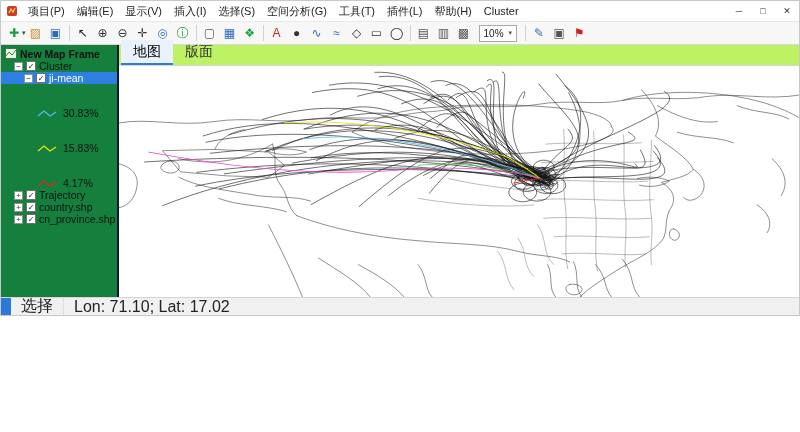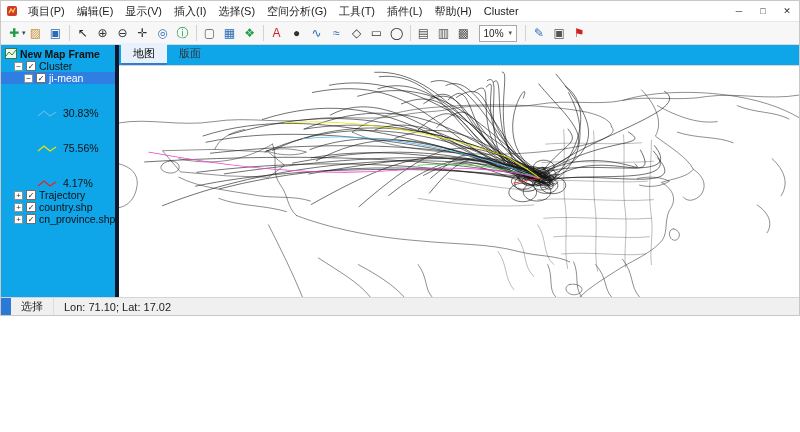--- a/index.html
+++ b/index.html
@@ -24,46 +24,46 @@
   .tbtn { min-width:20px; height:19px; display:flex; align-items:center; justify-content:center;
           font-size:12px; border:1px solid transparent; border-radius:2px; cursor:default; }
   .tcaret { font-size:7px; color:#444; margin-left:-2px; }
   .sep { width:1px; height:16px; background:#d2d2d2; margin:0 3px; flex:0 0 1px; }
   .combo { display:flex; align-items:center; border:1px solid #a9a9a9; background:#fff; height:17px;
            padding:0 4px; font-size:10px; margin:0 5px; color:#222; }
   .combo .caret { font-size:7px; margin-left:5px; color:#555; }
 
   
   .content { flex:1; display:flex; min-height:0; }
-  .sidebar { width:118px; flex:0 0 118px; background:#0ea5e9; border-right:4px solid #0f172a;
+  .sidebar { width:118px; flex:0 0 118px; background:#15803d; border-right:2px solid #0f172a;
              padding-top:3px; overflow:hidden; }
   .trow { display:flex; align-items:center; height:12px; font-size:10.5px; color:#111;
           padding-left:4px; white-space:nowrap; cursor:default; }
   .ind1 { padding-left:13px; } .ind2 { padding-left:23px; } .ind3 { padding-left:36px;margin-top:23px; }
   .trow.selected { background:#2f7fe3; color:#fff; }
   .bold { font-weight:bold; }
   .expander { width:9px; height:9px; border:1px solid #919191; background:#fff; color:#333;
               font-size:8px; line-height:7px; text-align:center; margin-right:3px; flex:0 0 9px; }
   .cb { width:10px; height:10px; border:1px solid #6f6f6f; background:#fff; color:#222;
         font-size:8px; line-height:9px; text-align:center; margin-right:3px; flex:0 0 10px; }
   .trow.selected .expander, .trow.selected .cb { color:#222; }
   .legend-line { margin-right:4px; flex:0 0 22px; }
   .frame-icon { margin-right:3px; }
 
   .main { flex:1; display:flex; flex-direction:column; min-width:0; }
-  .tabbar { height:21px; flex:0 0 21px; background:#0ea5e9; border-bottom:1px solid #d5d5d5;
-            display:flex; align-items:flex-end; padding-left:2px; font-size:11px; }
+  .tabbar { height:21px; flex:0 0 21px; background:#bef264; border-bottom:1px solid #d5d5d5;
+            display:flex; align-items:flex-end; padding-left:2px; font-size:14px; }
   .tab { padding:3px 12px 2px 12px; color:#333; cursor:default; border-bottom:2px solid transparent; }
   .tab.active { background:#e9f2fc; color:#000; border-bottom:2px solid #2e7cd6; }
   .map { flex:1; position:relative; background:#fff; }
   .map svg { position:absolute; inset:0; width:100%; height:100%; }
 
   
   .statusbar { height:18px; flex:0 0 18px; background:#f0f0f0; border-top:1px solid #d5d5d5;
-               display:flex; align-items:center; font-size:11px; color:#222; }
+               display:flex; align-items:center; font-size:16px; color:#222; }
   .status-accent { width:10px; height:100%; background:#2b79d7; flex:0 0 10px; }
   .scell { height:100%; display:flex; align-items:center; padding:0 10px; border-right:1px solid #ddd; }
 </style>
 </head>
 <body>
 
 <div id="app">
 
   <div class="titlebar">
     <span class="logo">
@@ -157,21 +157,21 @@
           <div class="trow ind3">
             <svg width="22" height="9" class="legend-line">
               <polyline points="1,7 7,2 13,7 19,3" fill="none" stroke="#55bbee" stroke-width="1.3"></polyline>
             </svg>
             <span>30.83%</span>
           </div>
           <div class="trow ind3">
             <svg width="22" height="9" class="legend-line">
               <polyline points="1,7 7,2 13,7 19,3" fill="none" stroke="#e5e500" stroke-width="1.3"></polyline>
             </svg>
-            <span>75.56%</span>
+            <span>15.83%</span>
           </div>
           <div class="trow ind3">
             <svg width="22" height="9" class="legend-line">
               <polyline points="1,7 7,2 13,7 19,3" fill="none" stroke="#ee2222" stroke-width="1.3"></polyline>
             </svg>
             <span>4.17%</span>
           </div>
         </div>
 
       <div class="trow ind1">

